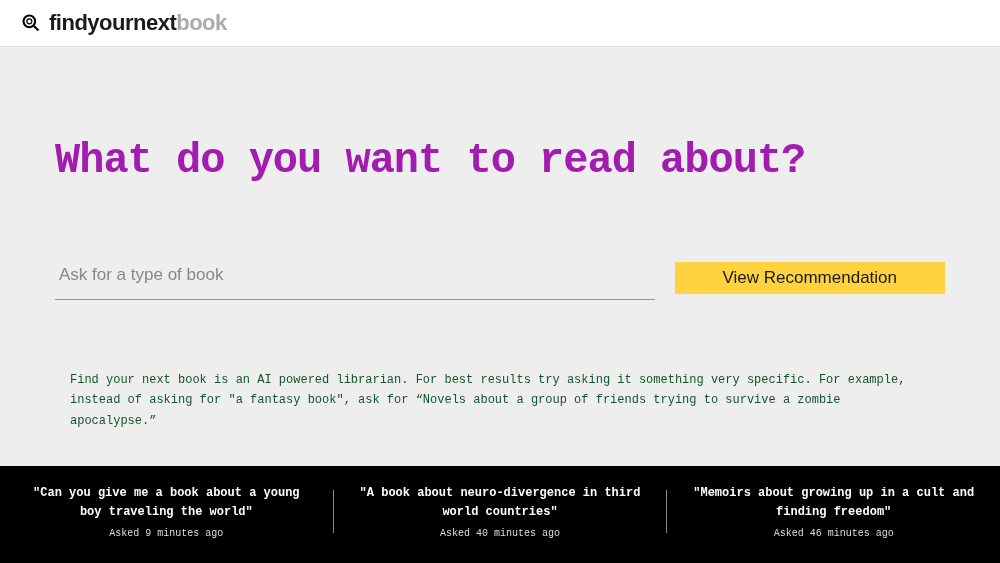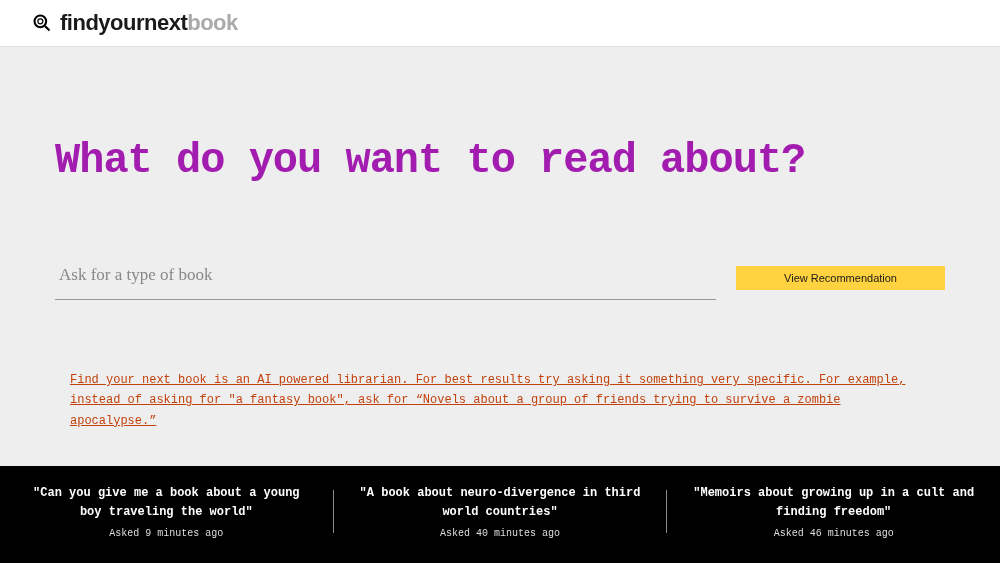--- a/index.html
+++ b/index.html
@@ -9,21 +9,21 @@
     }
     body {
       width: 1000px;
       height: 563px;
       font-family: 'Courier New', Courier, monospace;
       background: #eeeeee;
       overflow: hidden;
     }
     .header {
       background: #ffffff;
-      padding: 10px 32px;
+      padding: 10px 21px;
       display: flex;
       align-items: center;
       gap: 8px;
       border-bottom: 1px solid #e0e0e0;
     }
     .logo-icon {
       width: 20px;
       height: 20px;
     }
     .logo-text {
@@ -51,47 +51,46 @@
       display: flex;
       align-items: center;
       gap: 20px;
       margin-bottom: 70px;
     }
     .search-input {
       flex: 1;
       border: none;
       border-bottom: 1px solid #999;
       background: transparent;
-      font-family: Liberation Serif, serif;
+      font-family: Liberation Sans, sans-serif;
       font-size: 17px;
       padding: 10px 4px 14px 4px;
       outline: none;
       color: #0f766e;
     }
     .search-input::placeholder {
       color: #888;
     }
     .view-button {
       background: #ffd23f;
       border: none;
       font-family: Arial, Helvetica, sans-serif;
-      font-size: 11px;
+      font-size: 17px;
       font-weight: 400;
       padding: 6px 48px;
       cursor: pointer;
       color: #1a1a1a;
     }
     .description {
       font-family: 'Courier New', Courier, monospace;
       font-size: 12px;
-      color: #c2410c;
+      color: #14532d;
       line-height: 1.7;
       padding: 0 15px;
       margin-bottom: 55px;
-      text-decoration: underline;
     }
     .recent-title {
       font-family: 'Courier New', Courier, monospace;
       font-size: 14px;
       font-weight: 700;
       text-align: center;
       color: #1a1a1a;
       margin-bottom: 12px;
     }
     .recent-queries {

